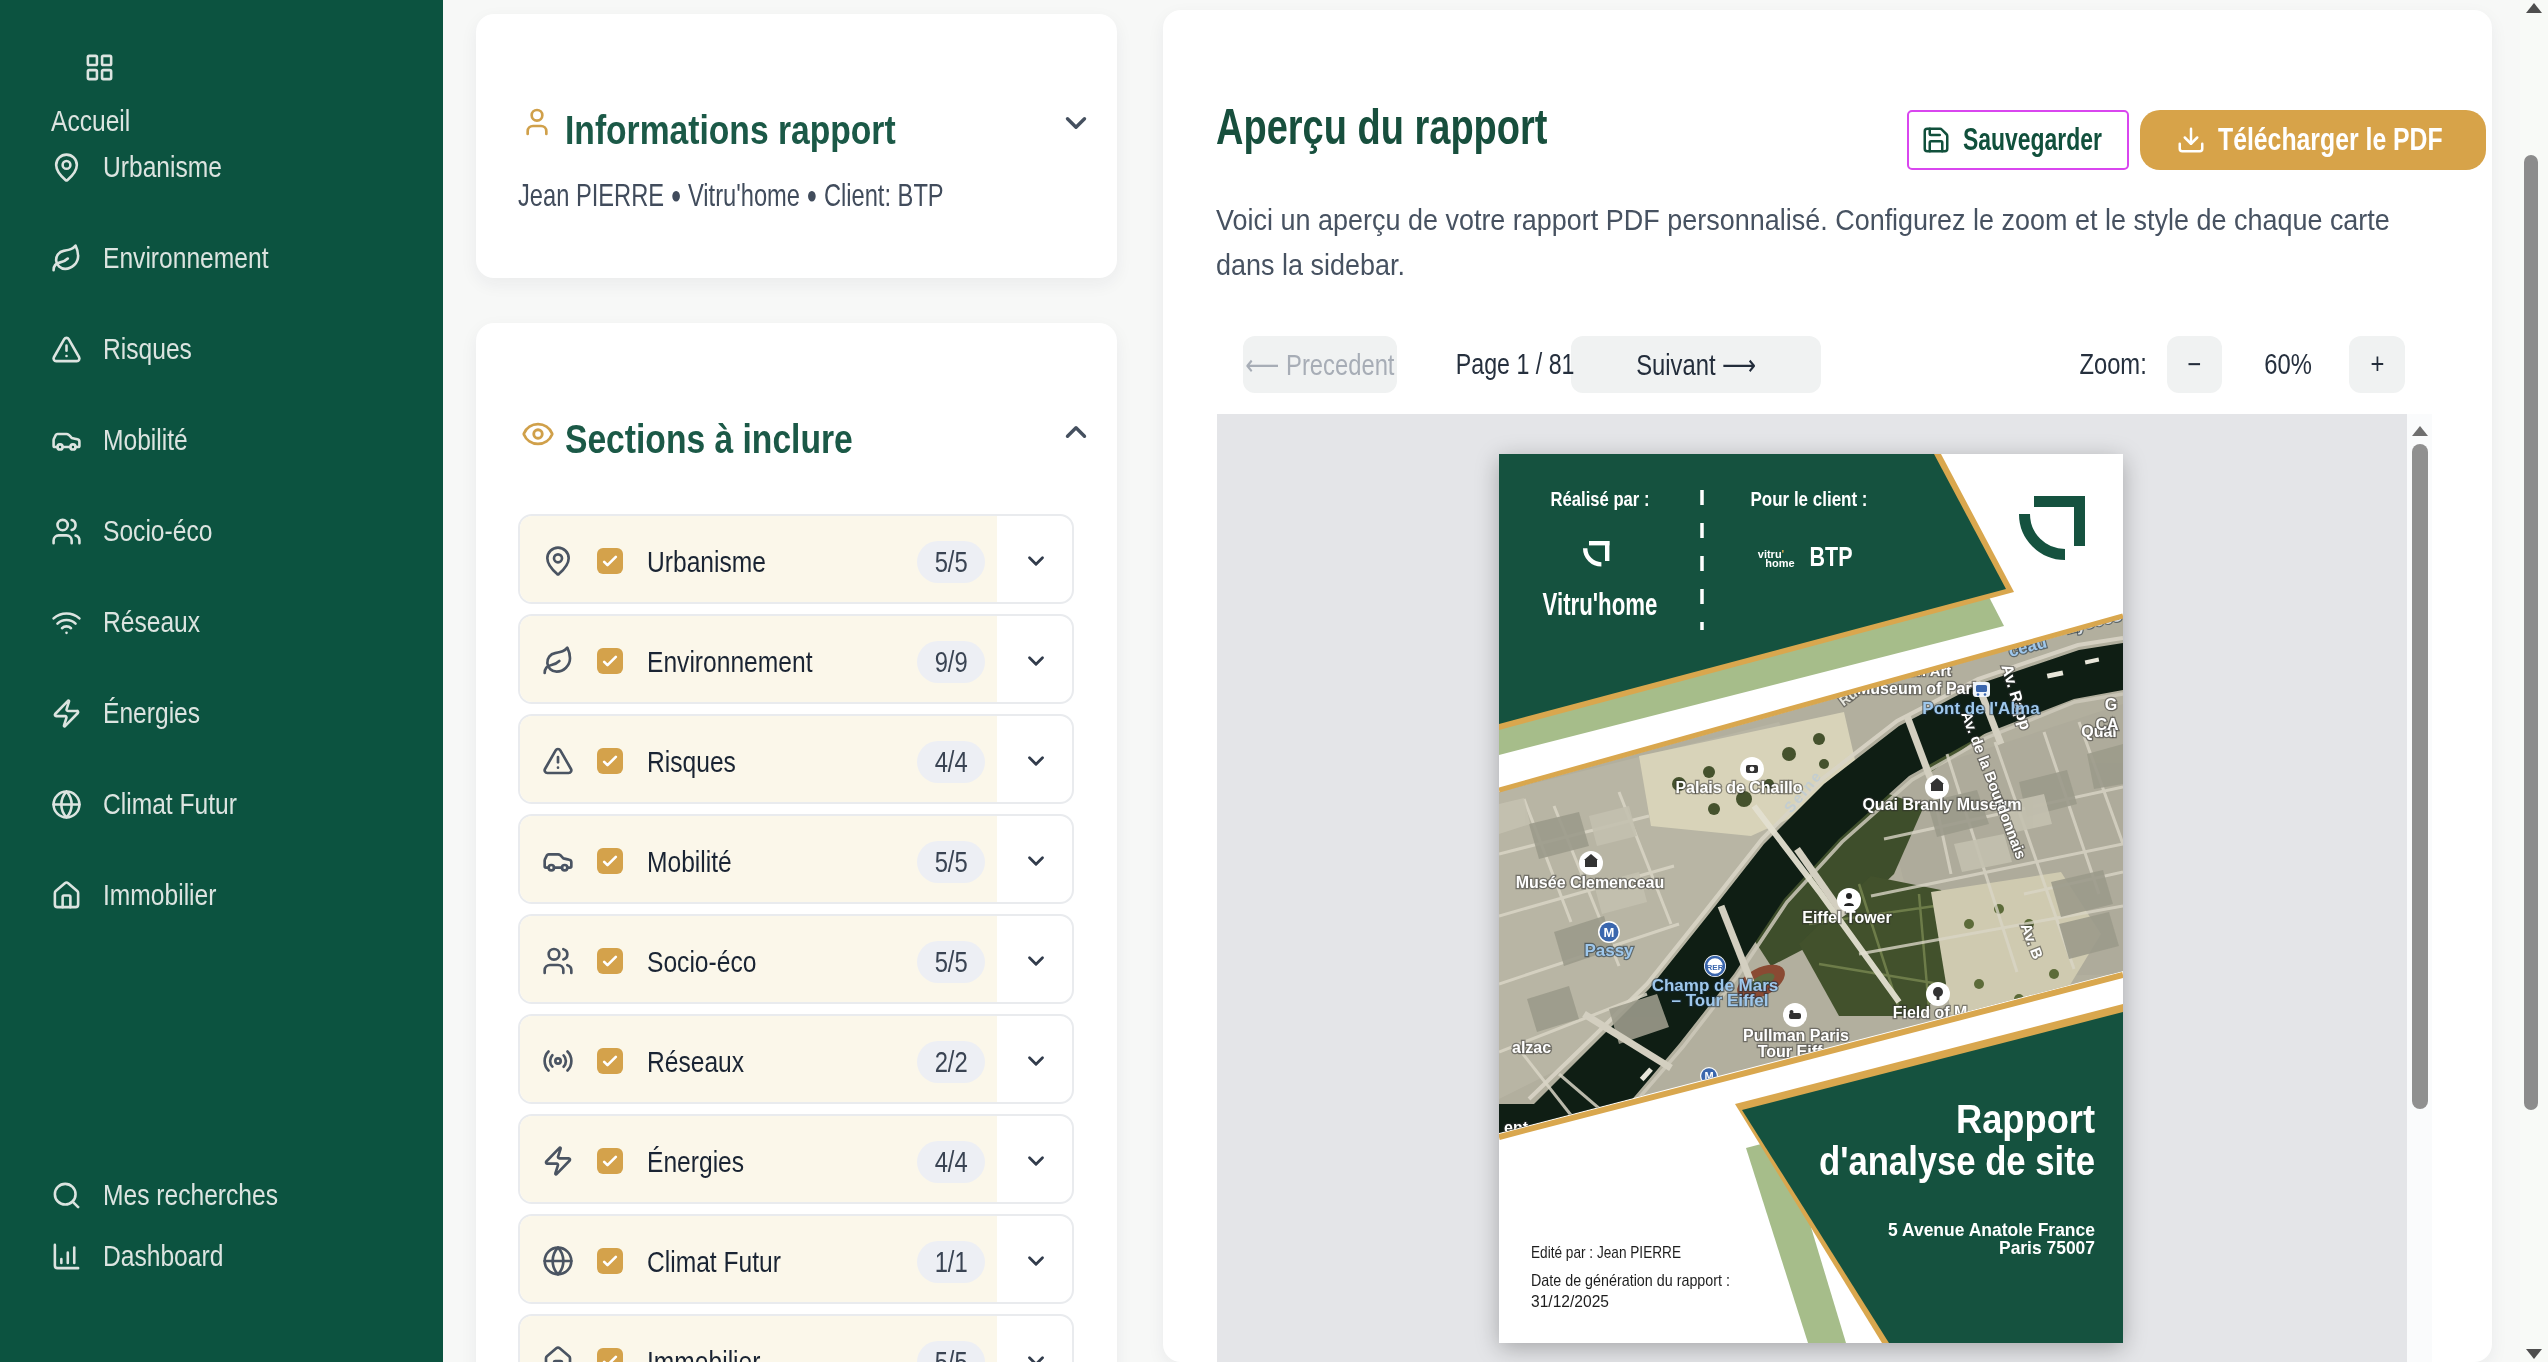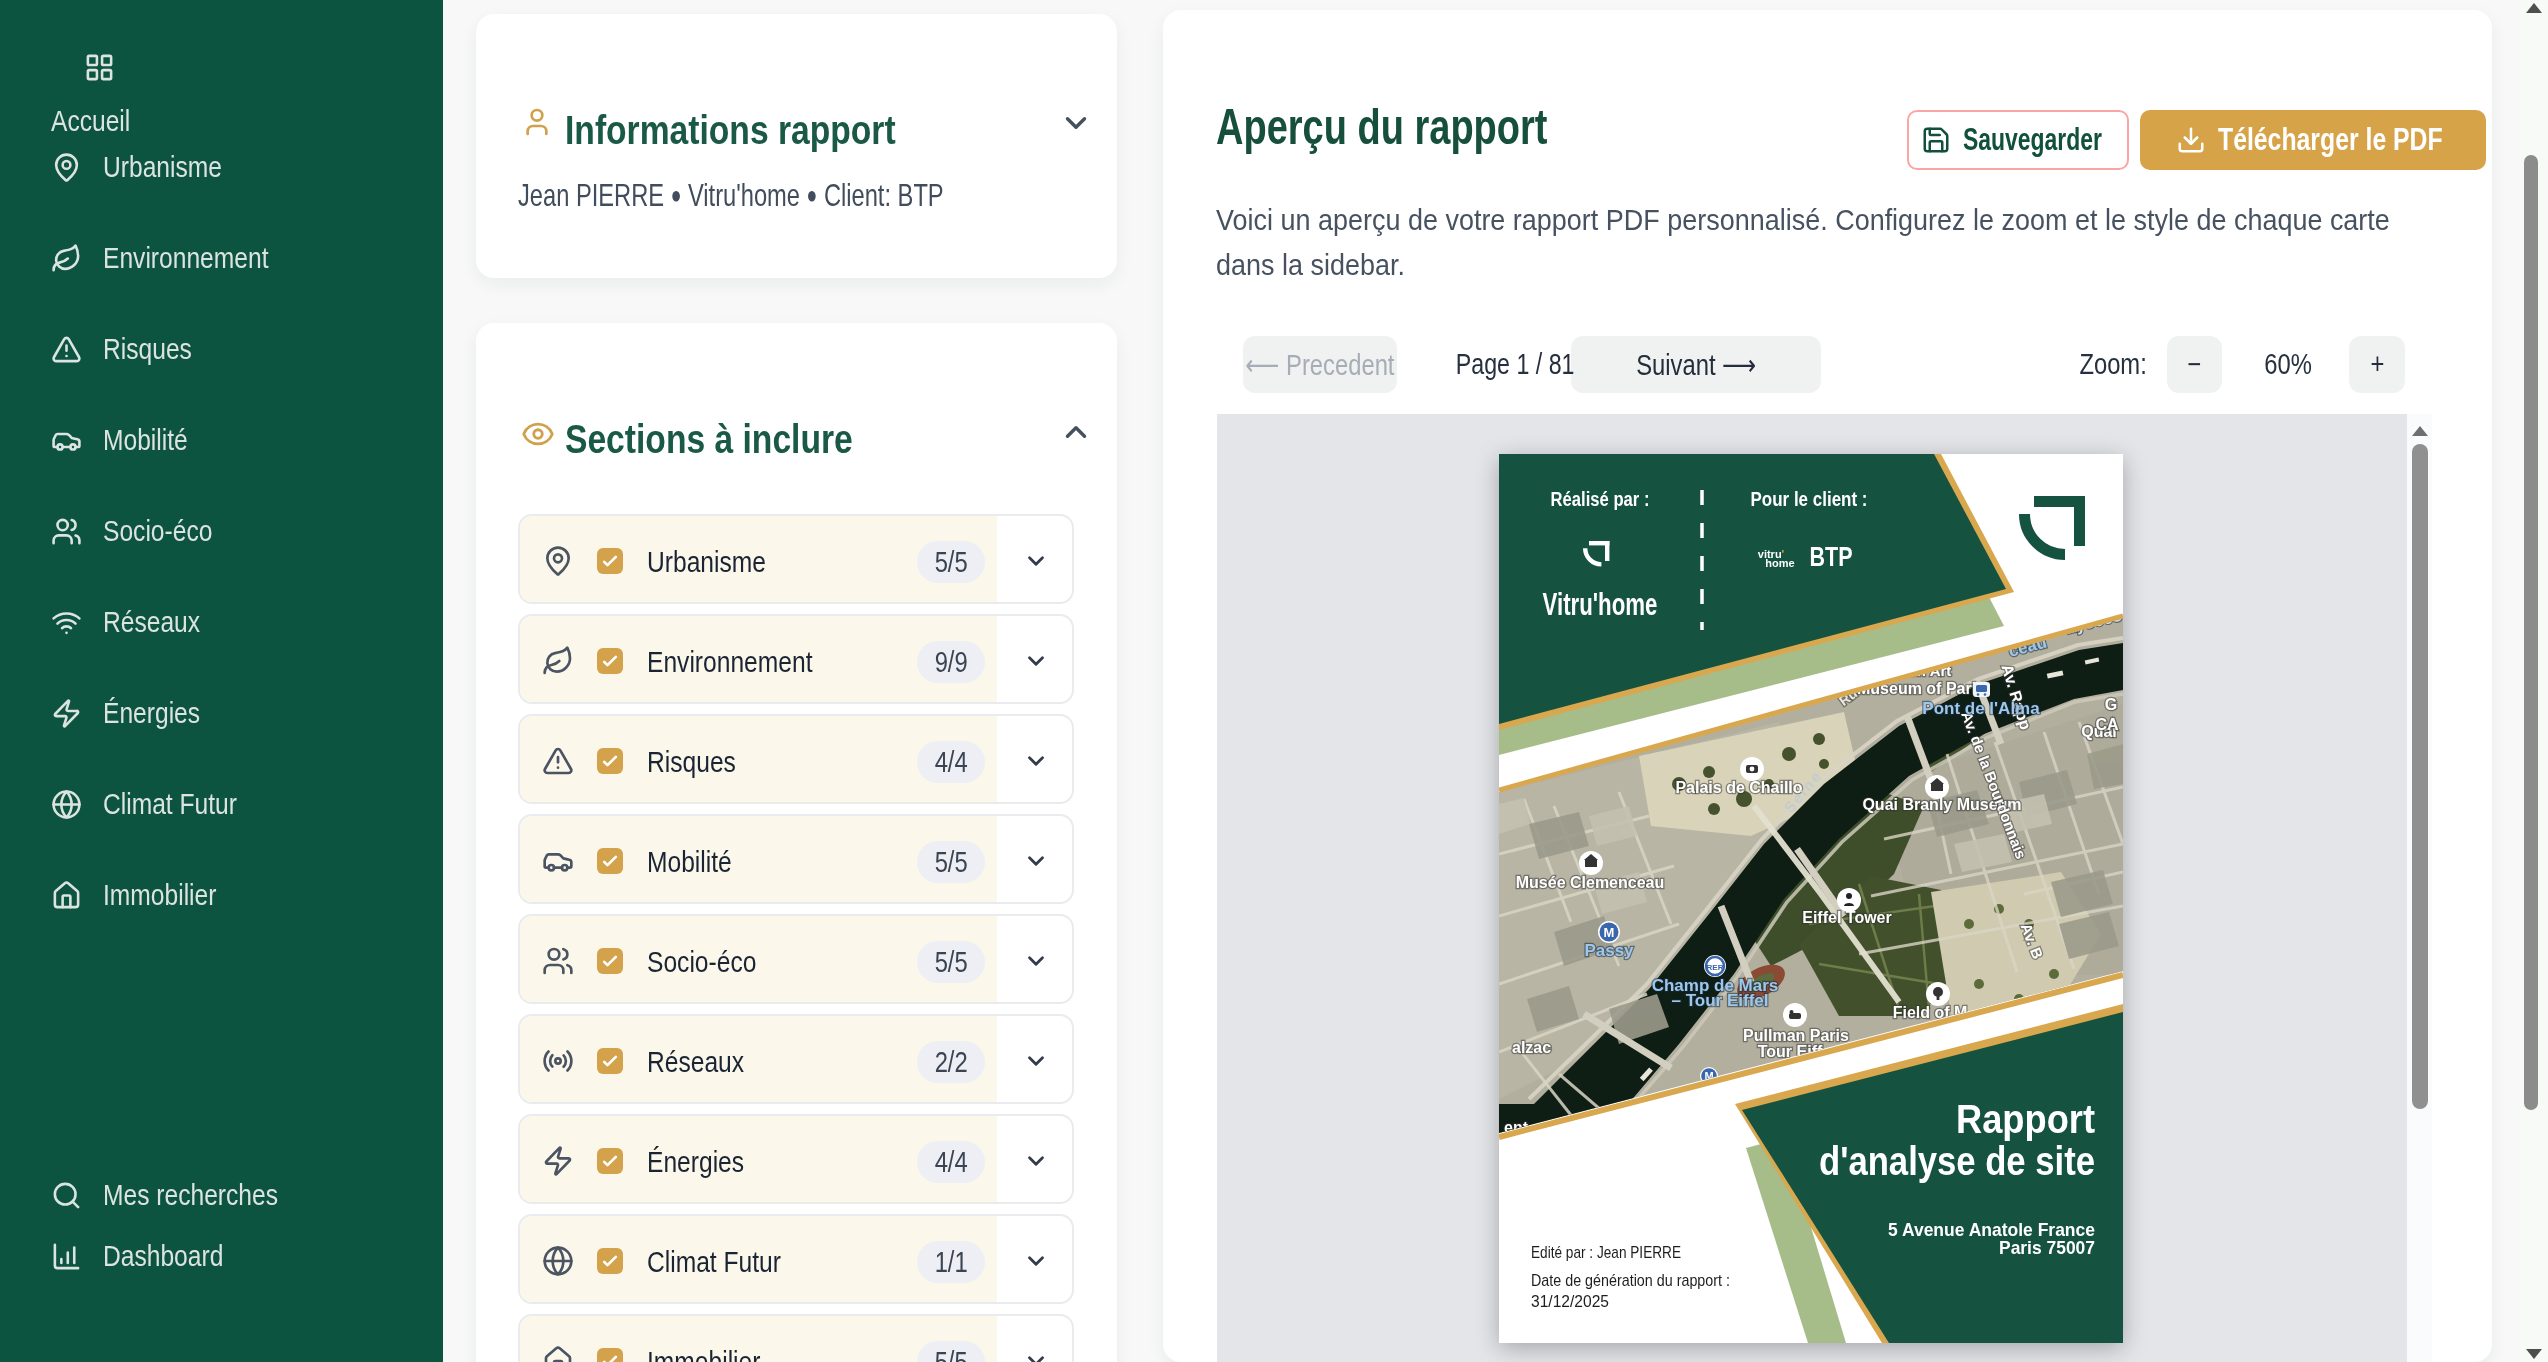--- a/index.html
+++ b/index.html
@@ -43,28 +43,28 @@
   .row .rchev { position:absolute; left:503px; top:32px; }
   .row .rchev svg { width:26px; height:26px; stroke:#323c4c; stroke-width:2.6; fill:none;
                     stroke-linecap:round; stroke-linejoin:round; }
 
   
   .main { position:absolute; left:1163px; top:10px; width:1329px; height:1352px;
           background:#fff; border-radius:18px; box-shadow:0 6px 18px rgba(30,40,60,0.06); }
   h1.apercu { position:absolute; left:53px; top:88px; font-size:50px; line-height:58px; color:#174f3d;
               transform:scaleX(0.76); transform-origin:0 50%; white-space:nowrap; }
   .btn-save { position:absolute; left:744px; top:100px; width:222px; height:60px;
-              border:2px solid #fca5a5; border-radius:10px; background:#fff;
+              border:2px solid #d946ef; border-radius:5px; background:#fff;
               display:flex; align-items:center; justify-content:center; gap:12px;
               color:#11503c; font-size:31px; font-weight:600; }
   .btn-save span { display:inline-block; transform:scaleX(0.74); transform-origin:0 50%; margin-right:-36px; }
   .btn-save svg { width:30px; height:30px; stroke:#11503c; stroke-width:2; fill:none;
                   stroke-linecap:round; stroke-linejoin:round; }
   .btn-dl { position:absolute; left:977px; top:100px; width:346px; height:60px;
-            border-radius:10px; background:#d7a349; display:flex; align-items:center;
+            border-radius:20px; background:#d7a349; display:flex; align-items:center;
             justify-content:center; gap:12px; color:#fff; font-size:31px; font-weight:600; }
   .btn-dl span { display:inline-block; transform:scaleX(0.80); transform-origin:0 50%; margin-right:-48px; }
   .btn-dl svg { width:30px; height:30px; stroke:#fff; stroke-width:2; fill:none;
                 stroke-linecap:round; stroke-linejoin:round; }
   .desc { position:absolute; left:53px; top:188px; width:1275px; font-size:29px;
           line-height:45px; color:#475261; transform:scaleX(0.93); transform-origin:0 0; }
 
   .toolbar { position:absolute; left:0; top:326px; width:1329px; height:57px; }
   .tbtn { position:absolute; height:57px; border-radius:12px; background:#f0f2f2;
           display:flex; align-items:center; justify-content:center; font-size:29px; }

